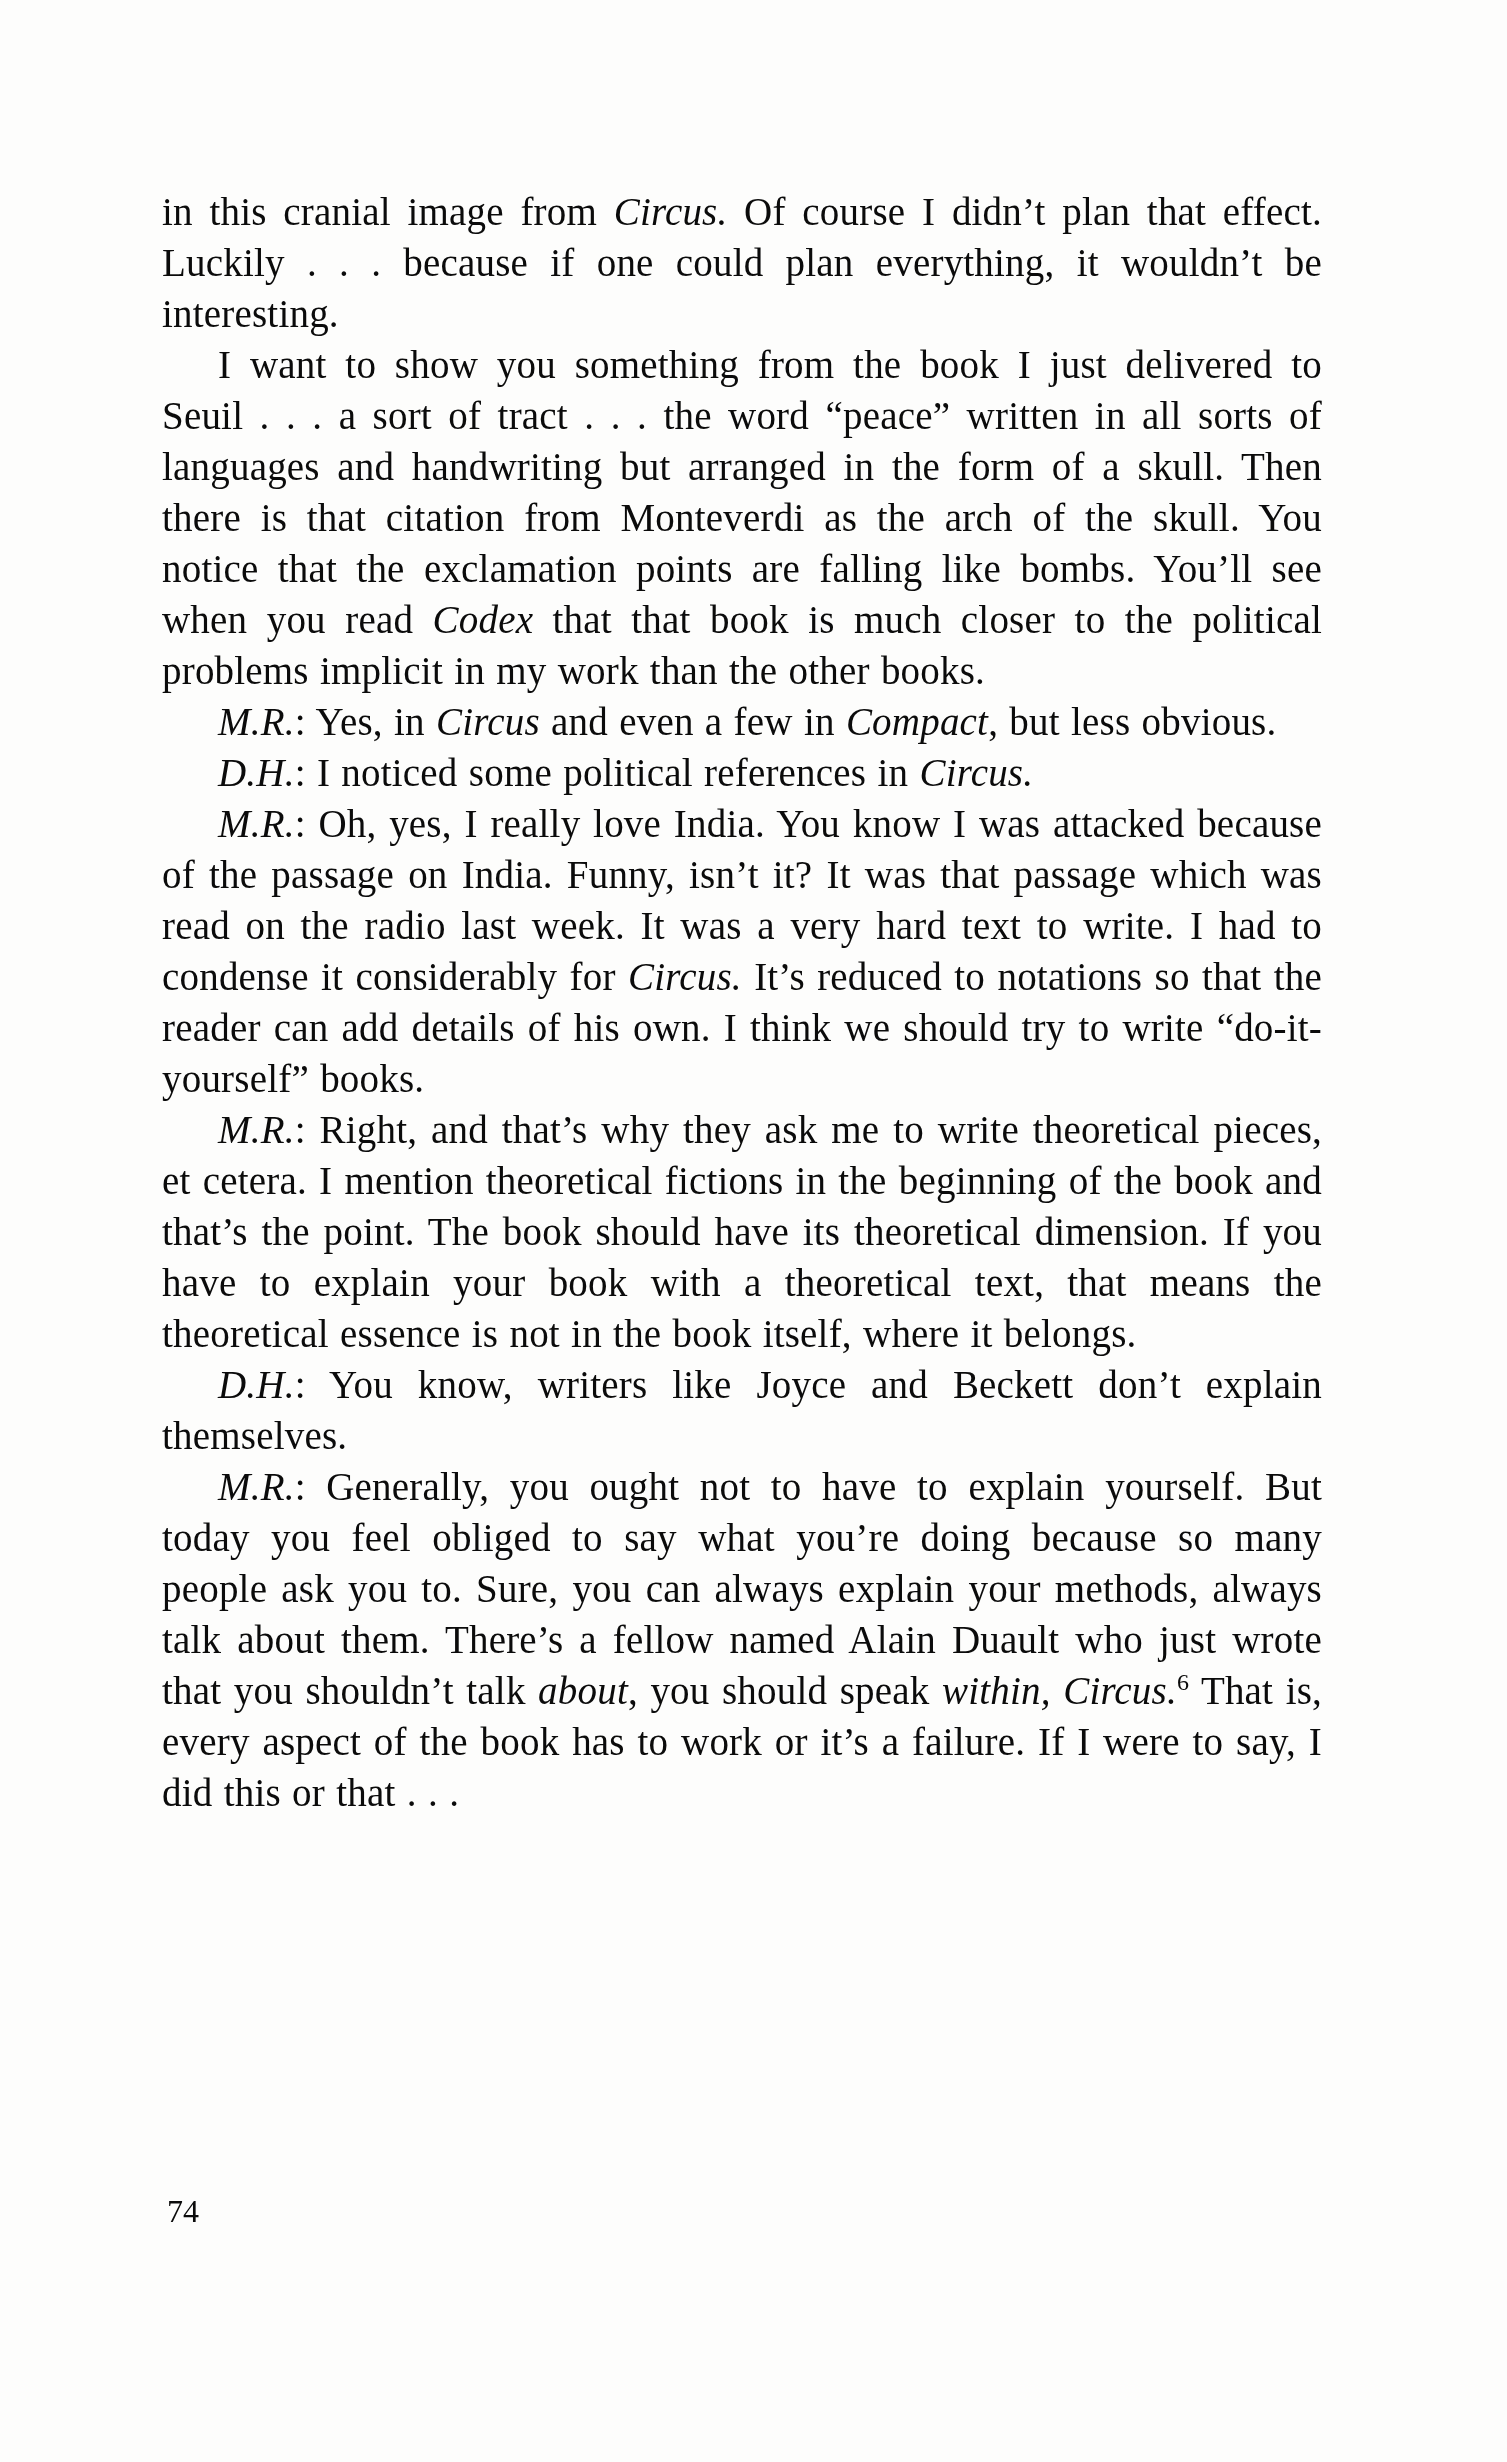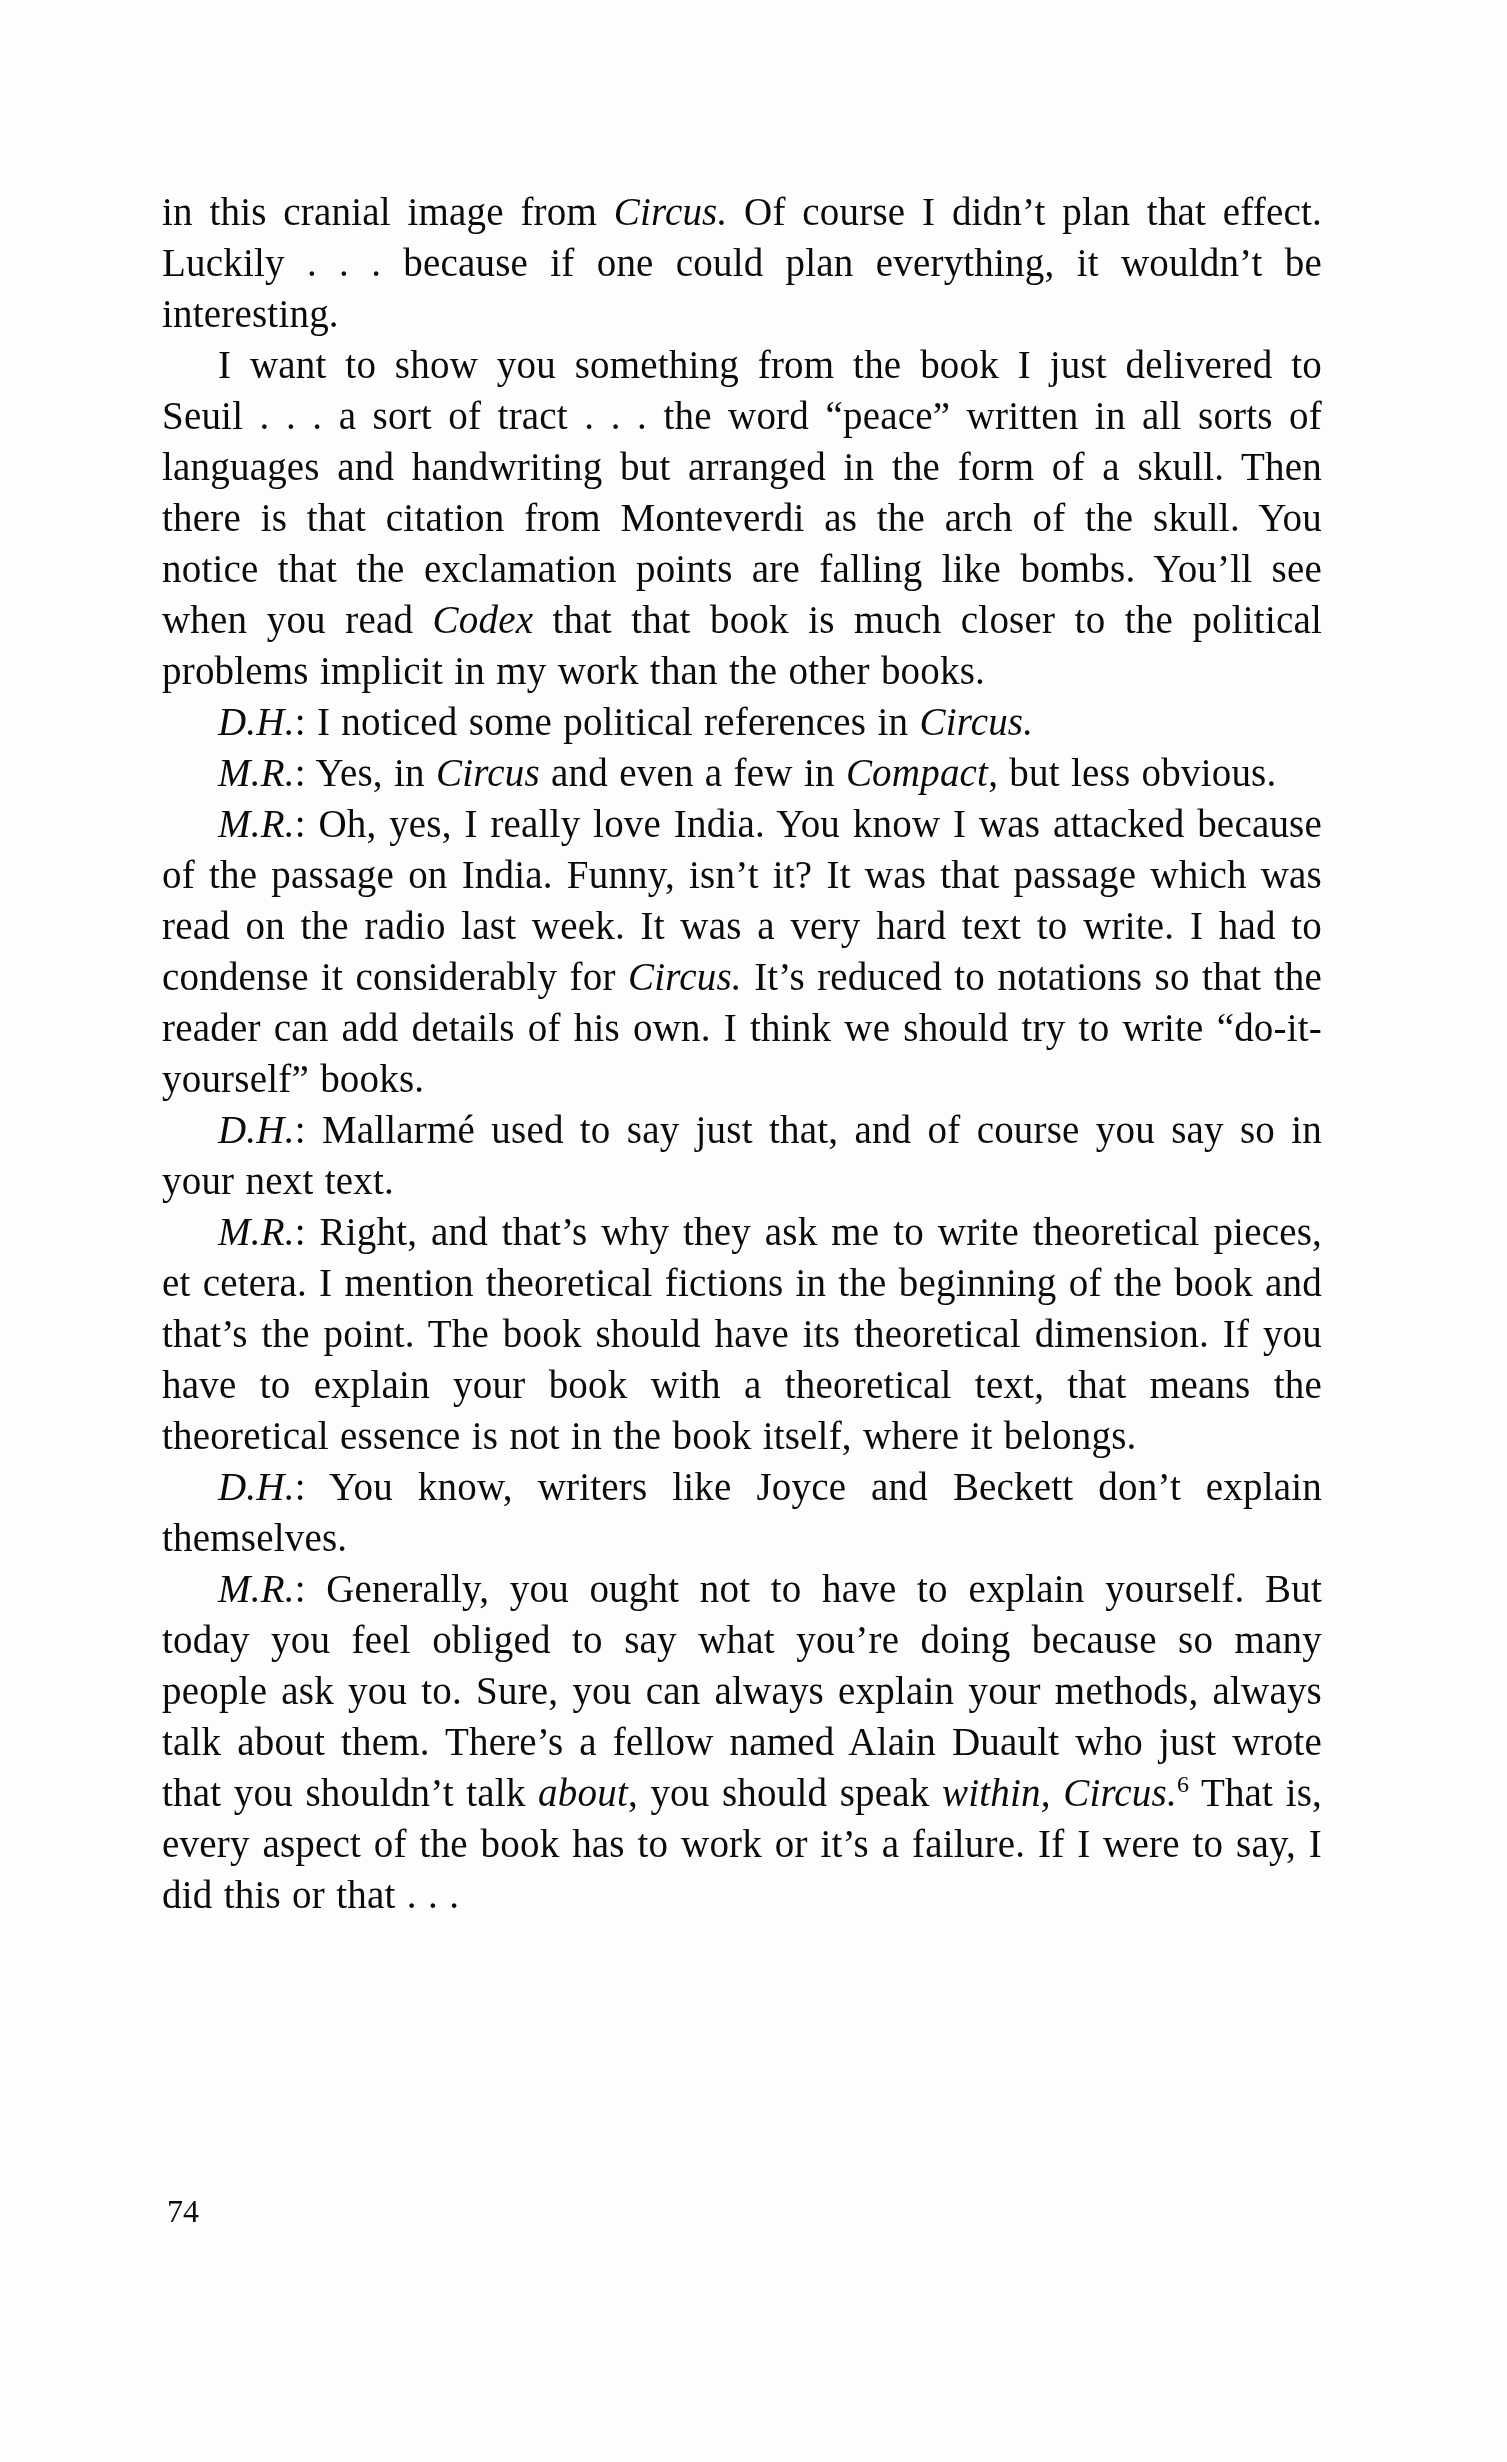--- a/index.html
+++ b/index.html
@@ -50,23 +50,22 @@
     line-height: 51px;
   }
 </style>
 </head>
 <body>
 
 <div class="scan-page">
   <div class="text-block">
       <p class="para"><span>in this cranial image from </span><span class="italic">Circus.</span><span> Of course I didn’t plan that effect. Luckily . . . because if one could plan everything, it wouldn’t be interesting.</span></p>
       <p class="para indent"><span>I want to show you something from the book I just delivered to Seuil . . . a sort of tract . . . the word “peace” written in all sorts of languages and handwriting but arranged in the form of a skull. Then there is that citation from Monteverdi as the arch of the skull. You notice that the exclamation points are falling like bombs. You’ll see when you read </span><span class="italic">Codex</span><span> that that book is much closer to the political problems implicit in my work than the other books.</span></p>
+      <p class="para indent"><span class="italic">M.R.</span><span>: Yes, in </span><span class="italic">Circus</span><span> and even a few in </span><span class="italic">Compact</span><span>, but less obvious.</span></p>
       <p class="para indent"><span class="italic">D.H.</span><span>: I noticed some political references in </span><span class="italic">Circus.</span></p>
-      <p class="para indent"><span class="italic">M.R.</span><span>: Yes, in </span><span class="italic">Circus</span><span> and even a few in </span><span class="italic">Compact</span><span>, but less obvious.</span></p>
       <p class="para indent"><span class="italic">M.R.</span><span>: Oh, yes, I really love India. You know I was attacked because of the passage on India. Funny, isn’t it? It was that passage which was read on the radio last week. It was a very hard text to write. I had to condense it considerably for </span><span class="italic">Circus.</span><span> It’s reduced to notations so that the reader can add details of his own. I think we should try to write “do-it-yourself” books.</span></p>
-      <p class="para indent"><span class="italic">D.H.</span><span>: Mallarmé used to say just that, and of course you say so in your next text.</span></p>
       <p class="para indent"><span class="italic">M.R.</span><span>: Right, and that’s why they ask me to write theoretical pieces, et cetera. I mention theoretical fictions in the beginning of the book and that’s the point. The book should have its theoretical dimension. If you have to explain your book with a theoretical text, that means the theoretical essence is not in the book itself, where it belongs.</span></p>
       <p class="para indent"><span class="italic">D.H.</span><span>: You know, writers like Joyce and Beckett don’t explain themselves.</span></p>
       <p class="para indent"><span class="italic">M.R.</span><span>: Generally, you ought not to have to explain yourself. But today you feel obliged to say what you’re doing because so many people ask you to. Sure, you can always explain your methods, always talk about them. There’s a fellow named Alain Duault who just wrote that you shouldn’t talk </span><span class="italic">about</span><span>, you should speak </span><span class="italic">within, Circus.</span><sup class="fn">6</sup><span> That is, every aspect of the book has to work or it’s a failure. If I were to say, I did this or that . . .</span></p>
     </div>
   <div class="page-number">74</div>
 </div>
 
 
 </body></html>

